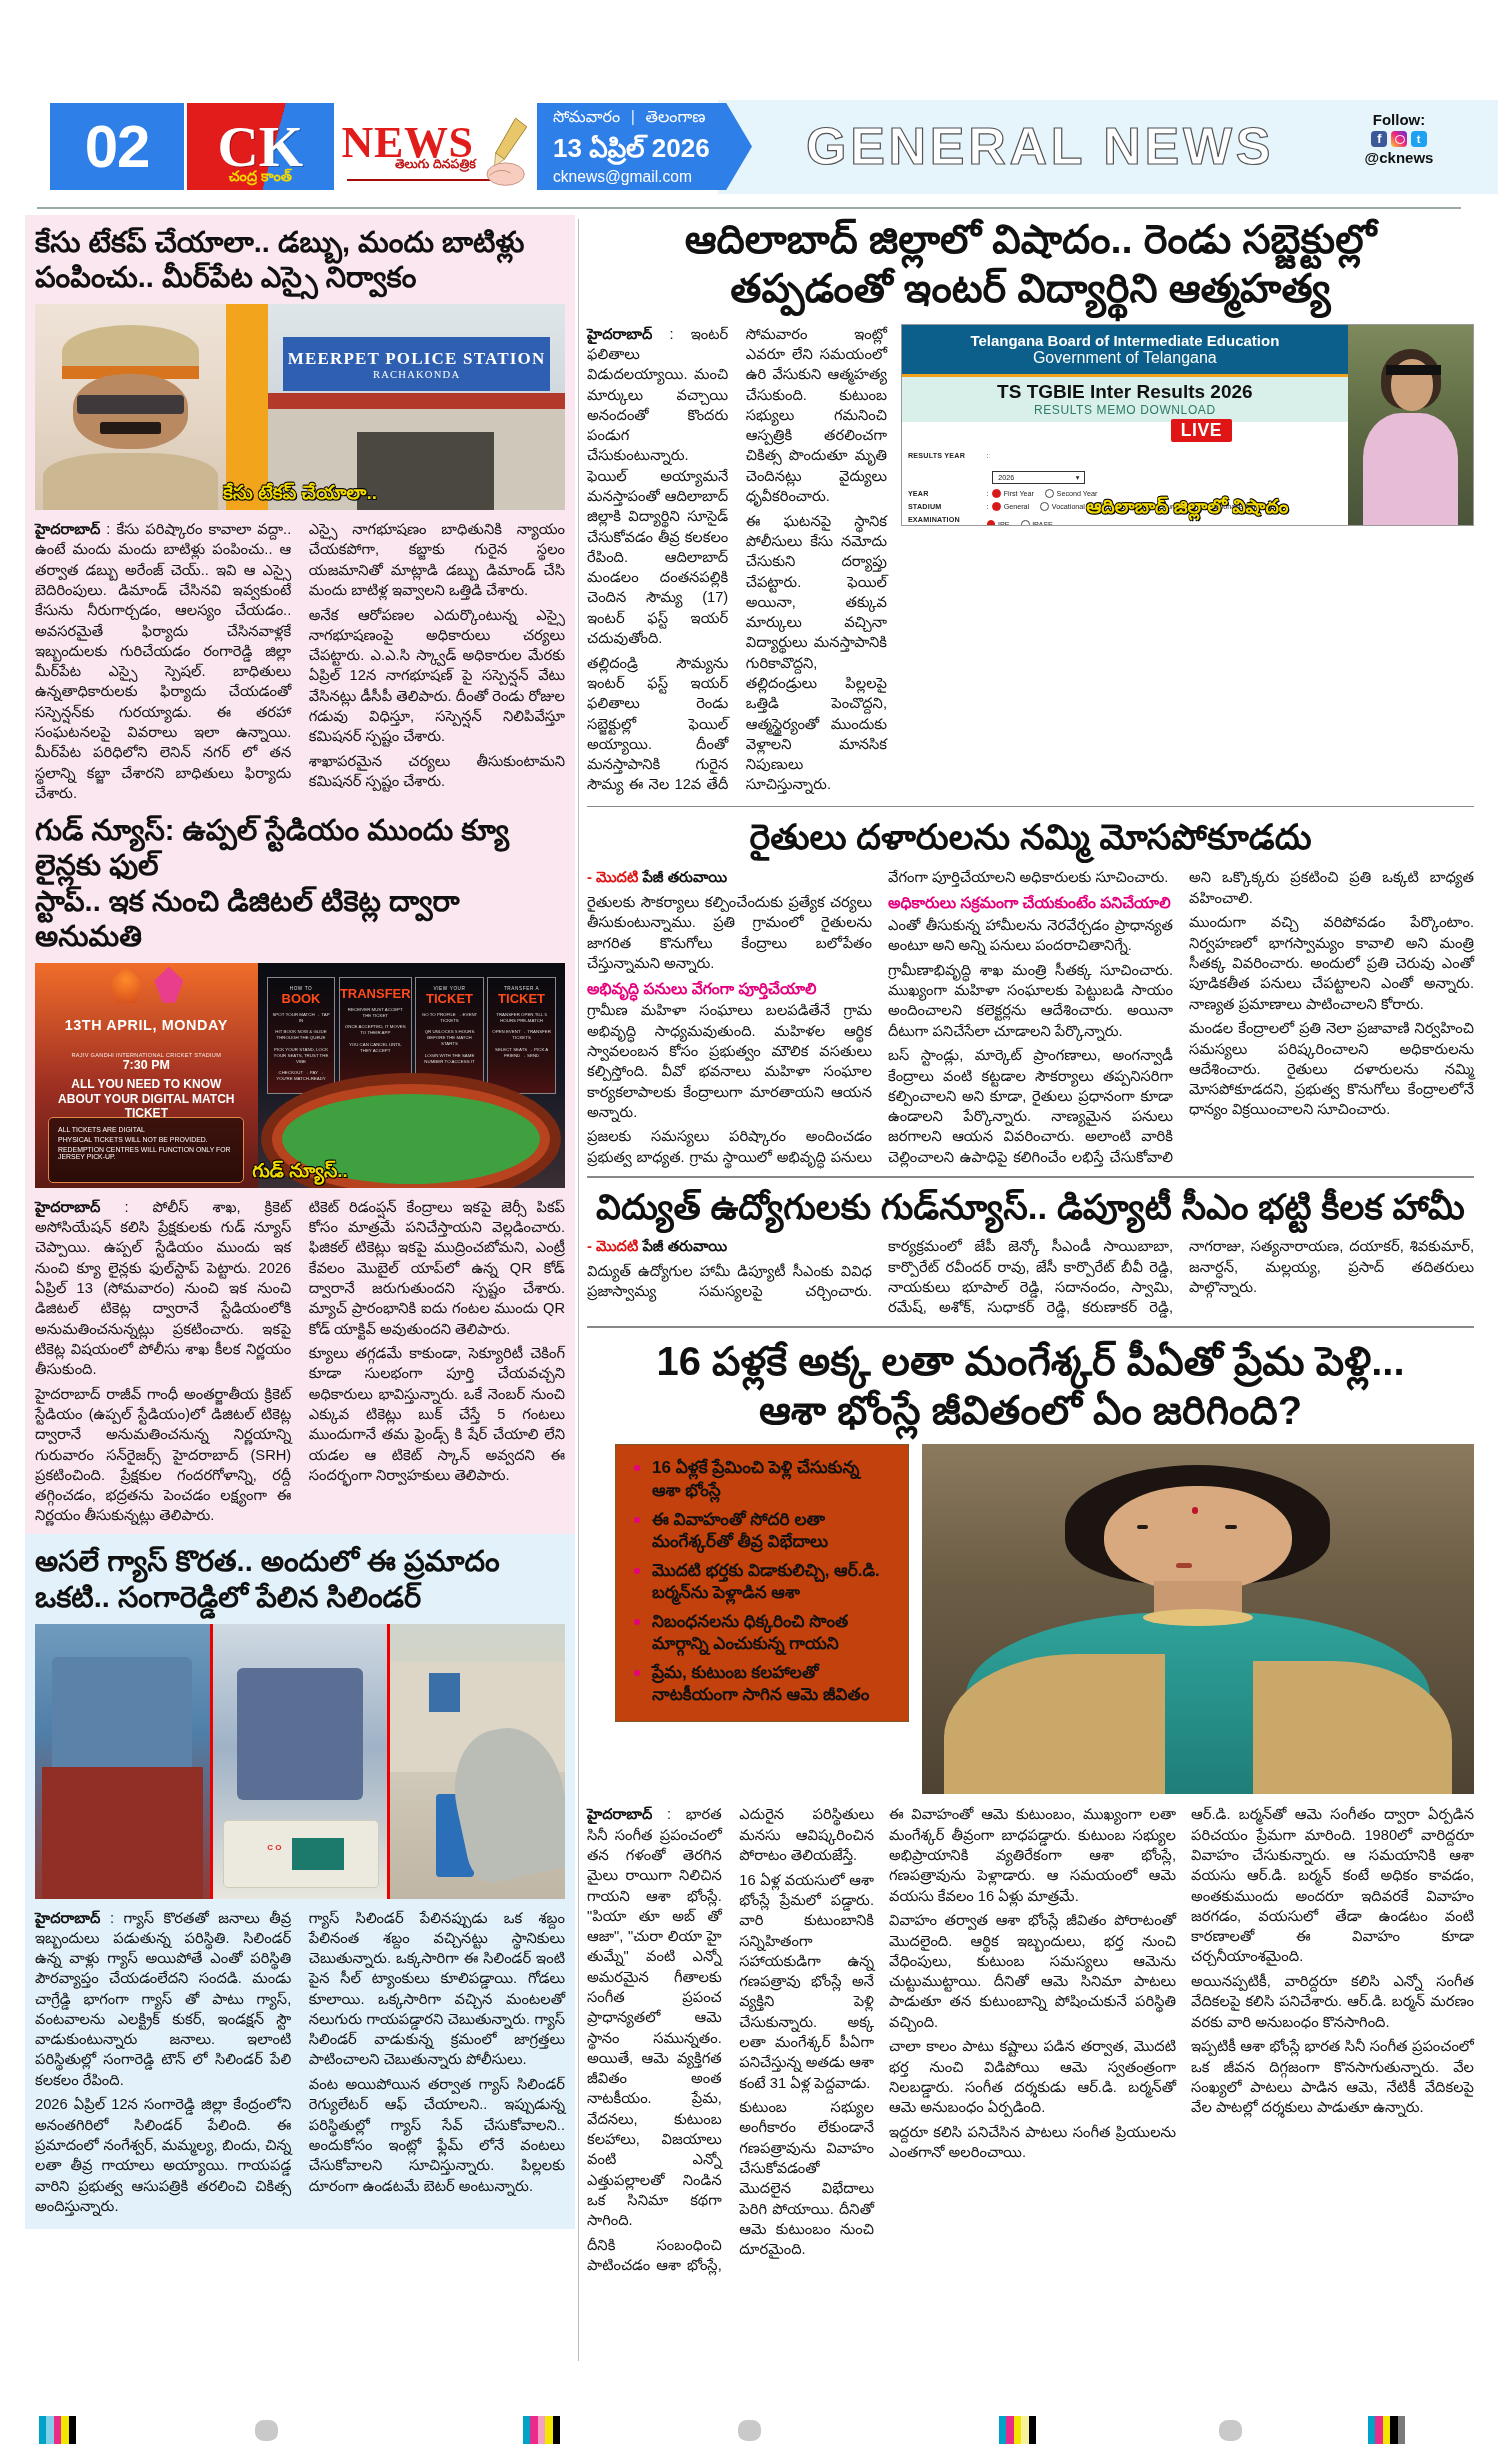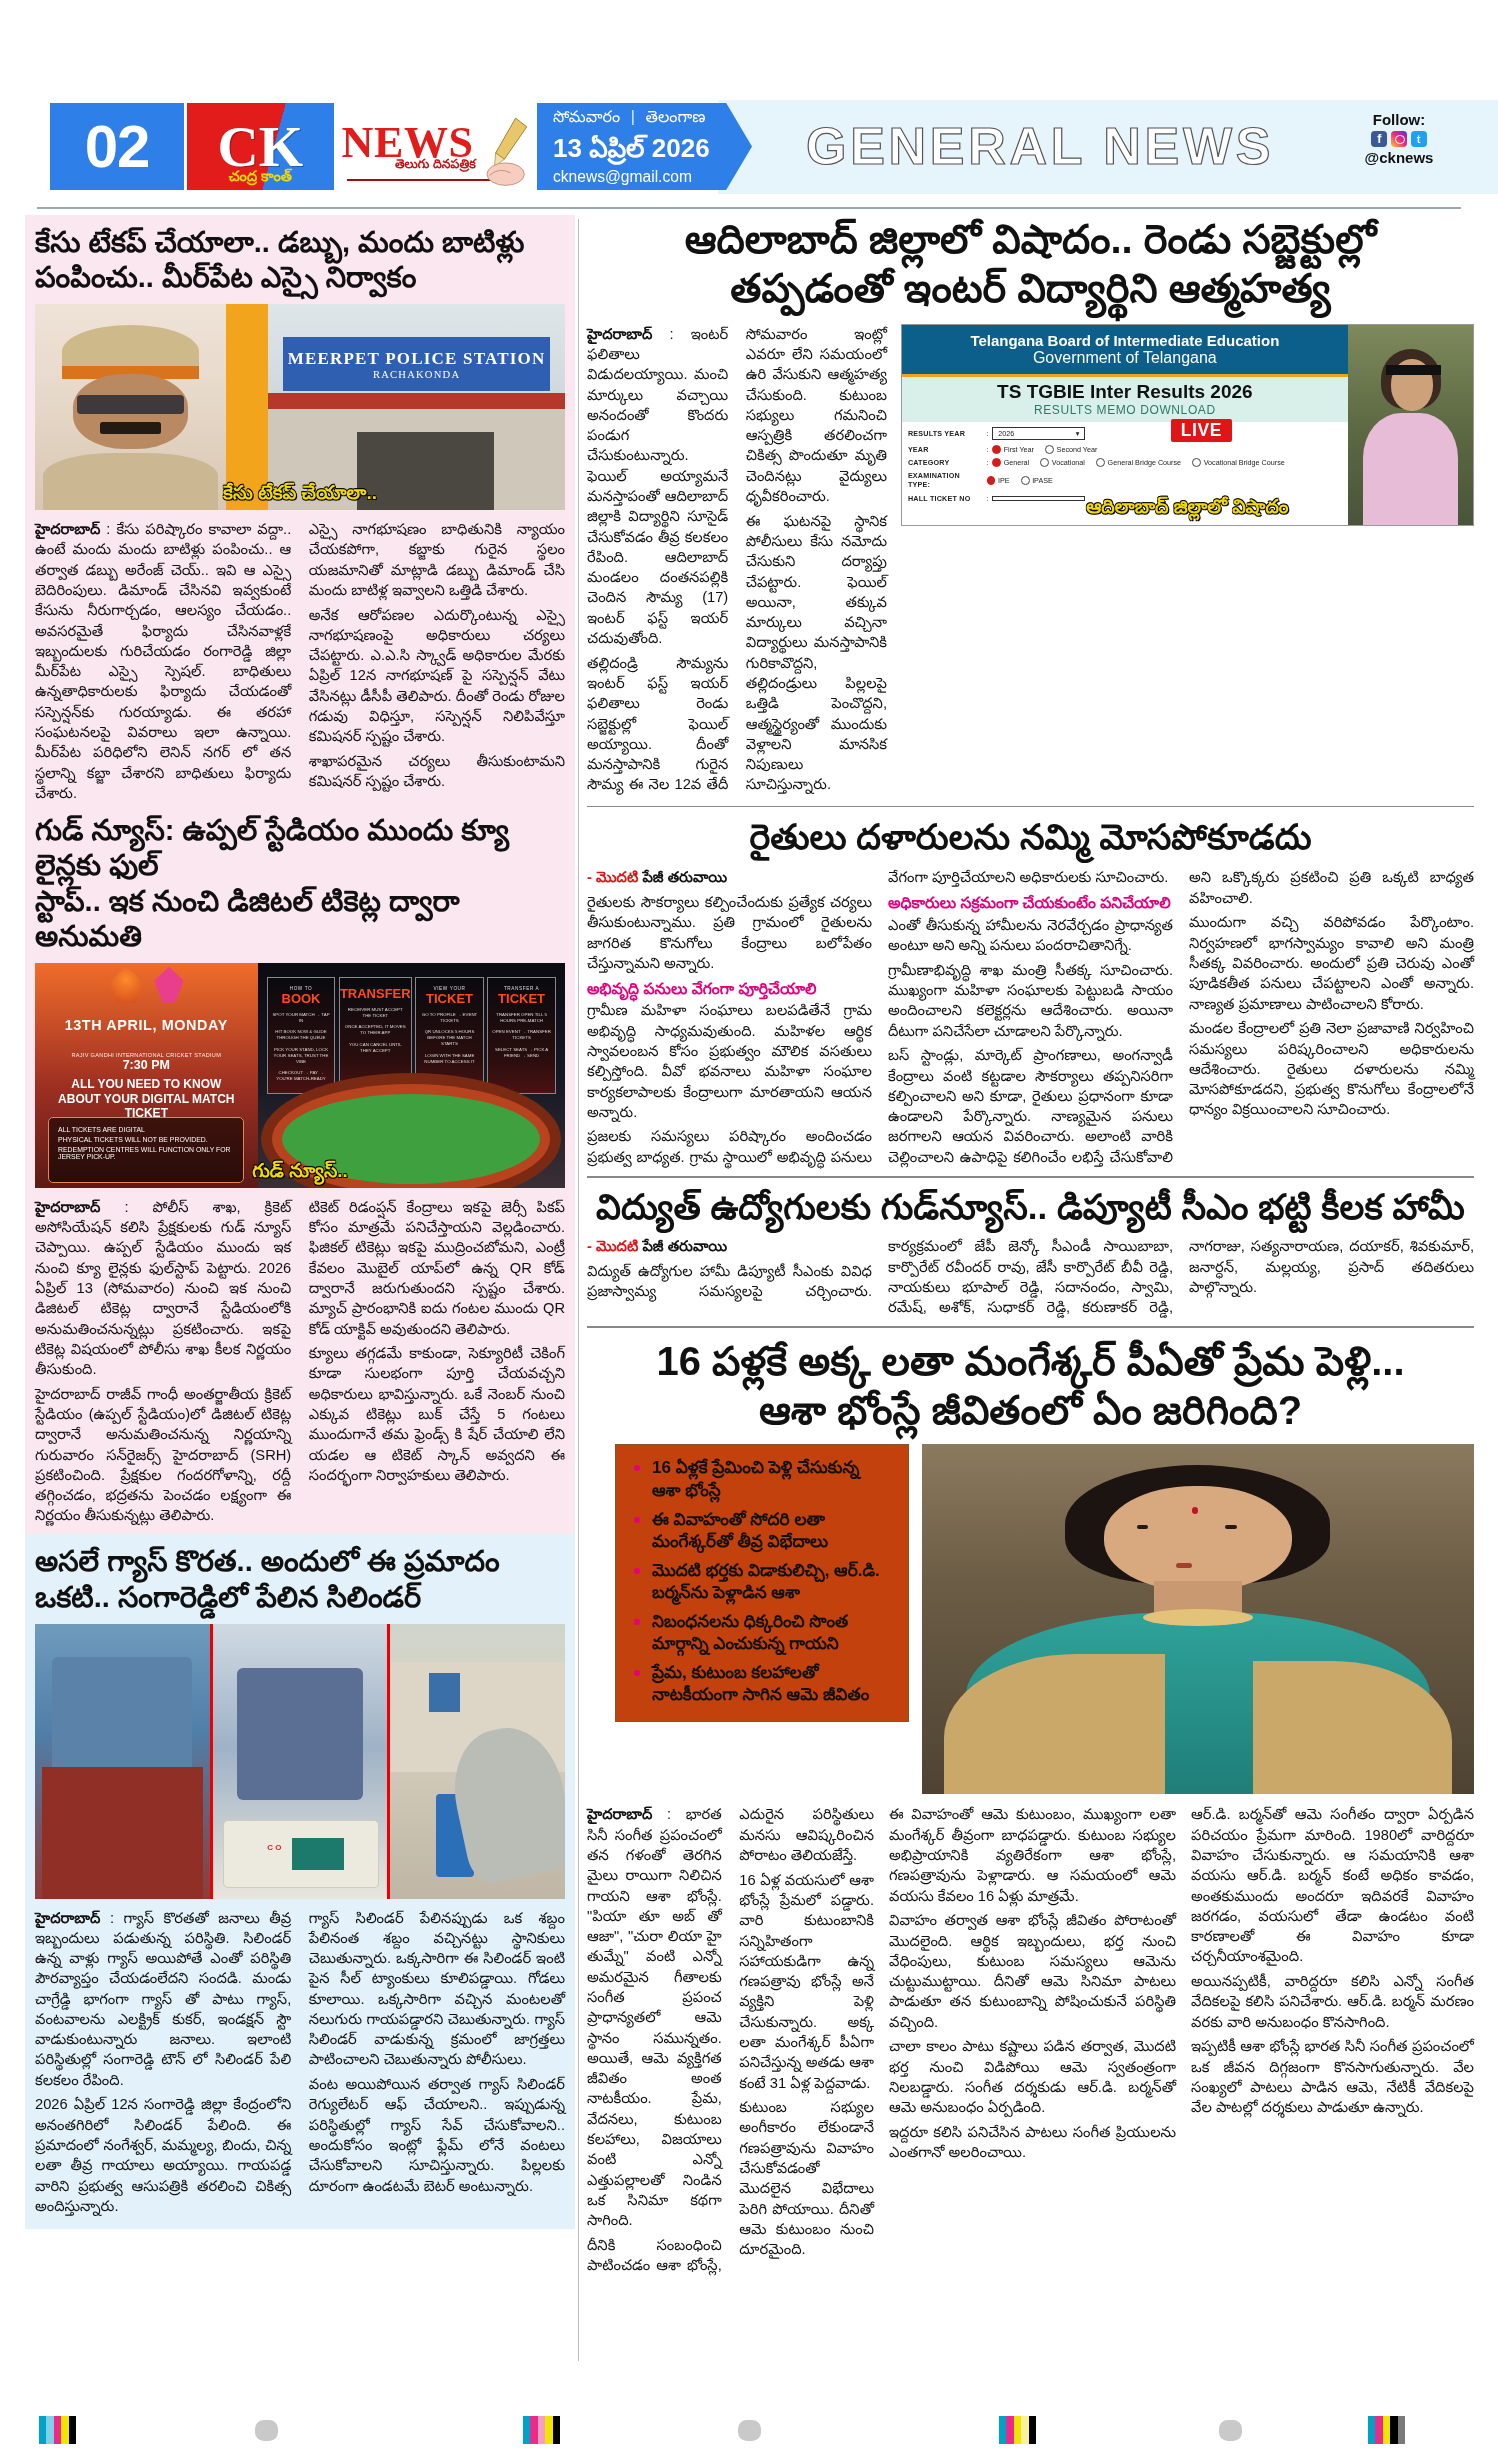--- a/index.html
+++ b/index.html
@@ -148,21 +148,21 @@
   .res-a .hdr{height:49px;background:#0b5f8a;color:#fff;display:flex;flex-direction:column;align-items:center;justify-content:center;}
   .res-a .h1{font-size:15px;font-weight:700;}
   .res-a .h2{font-size:16px;}
   .res-a .orange{height:3.1px;background:#f0a21a;}
   .res-a .mid{height:45px;background:#d9f0ea;display:flex;flex-direction:column;align-items:center;justify-content:center;}
   .res-a .m1{font-size:19px;font-weight:700;color:#111;}
   .res-a .m2{font-size:12px;color:#2b7a68;letter-spacing:0.6px;text-align:center;}
   .res-a .form{padding:5px 6.2px;font-size:7.2px;color:#222;}
   .res-a .row{display:flex;align-items:center;margin-bottom:4.4px;gap:3.7px;}
   .res-a .lab{width:75px;font-weight:700;letter-spacing:0.2px;}
-  .res-a .sel{border:1.2px solid #333;padding:1.2px 5px;width:81px;display:flex;justify-content:space-between;}
+  .res-a .sel{border:1.2px solid #333;padding:1.2px 5px;width:81px;display:flex;justify-content:space-between;margin-top:44px;}
   .rad{display:inline-flex;align-items:center;gap:2.5px;margin-right:7.5px;}
   .rdot{width:6.9px;height:6.9px;border-radius:50%;border:1.2px solid #444;display:inline-block;}
   .rdot.on{background:#d61a1a;border-color:#d61a1a;}
   .live{position:absolute;right:26%;top:94px;background:#e01515;color:#fff;font-size:17.5px;font-weight:700;padding:1.2px 10px;letter-spacing:0.6px;border-radius:1.9px;}
   .res-b{width:125px;background:linear-gradient(180deg,#7e8a5c 0%,#5d6a43 50%,#49543a 100%);position:relative;}
   .res-b .grl{position:absolute;left:26%;top:12%;width:48%;height:30%;background:#3a2a20;border-radius:50% 50% 40% 40%;}
   .res-b .grf{position:absolute;left:34%;top:17%;width:34%;height:26%;background:#cda17a;border-radius:48%;}
   .res-b .bar{position:absolute;left:30%;top:20%;width:44%;height:10px;background:#111;}
   .res-b .kur{position:absolute;left:12%;bottom:0;width:76%;height:56%;background:#e7bcd6;border-radius:40% 40% 0 0;}
 
@@ -410,21 +410,21 @@
               <span class="rad">
                   <i class="rdot on"></i>
                   <span>First Year</span>
                 </span>
               <span class="rad">
                   <i class="rdot"></i>
                   <span>Second Year</span>
                 </span>
             </div>
             <div class="row">
-              <span class="lab">CATEGORY</span>
+              <span class="lab">STADIUM</span>
                 <span>:</span>
               <span class="rad">
                   <i class="rdot on"></i>
                   <span>General</span>
                 </span>
               <span class="rad">
                   <i class="rdot"></i>
                   <span>Vocational</span>
                 </span>
               <span class="rad">

